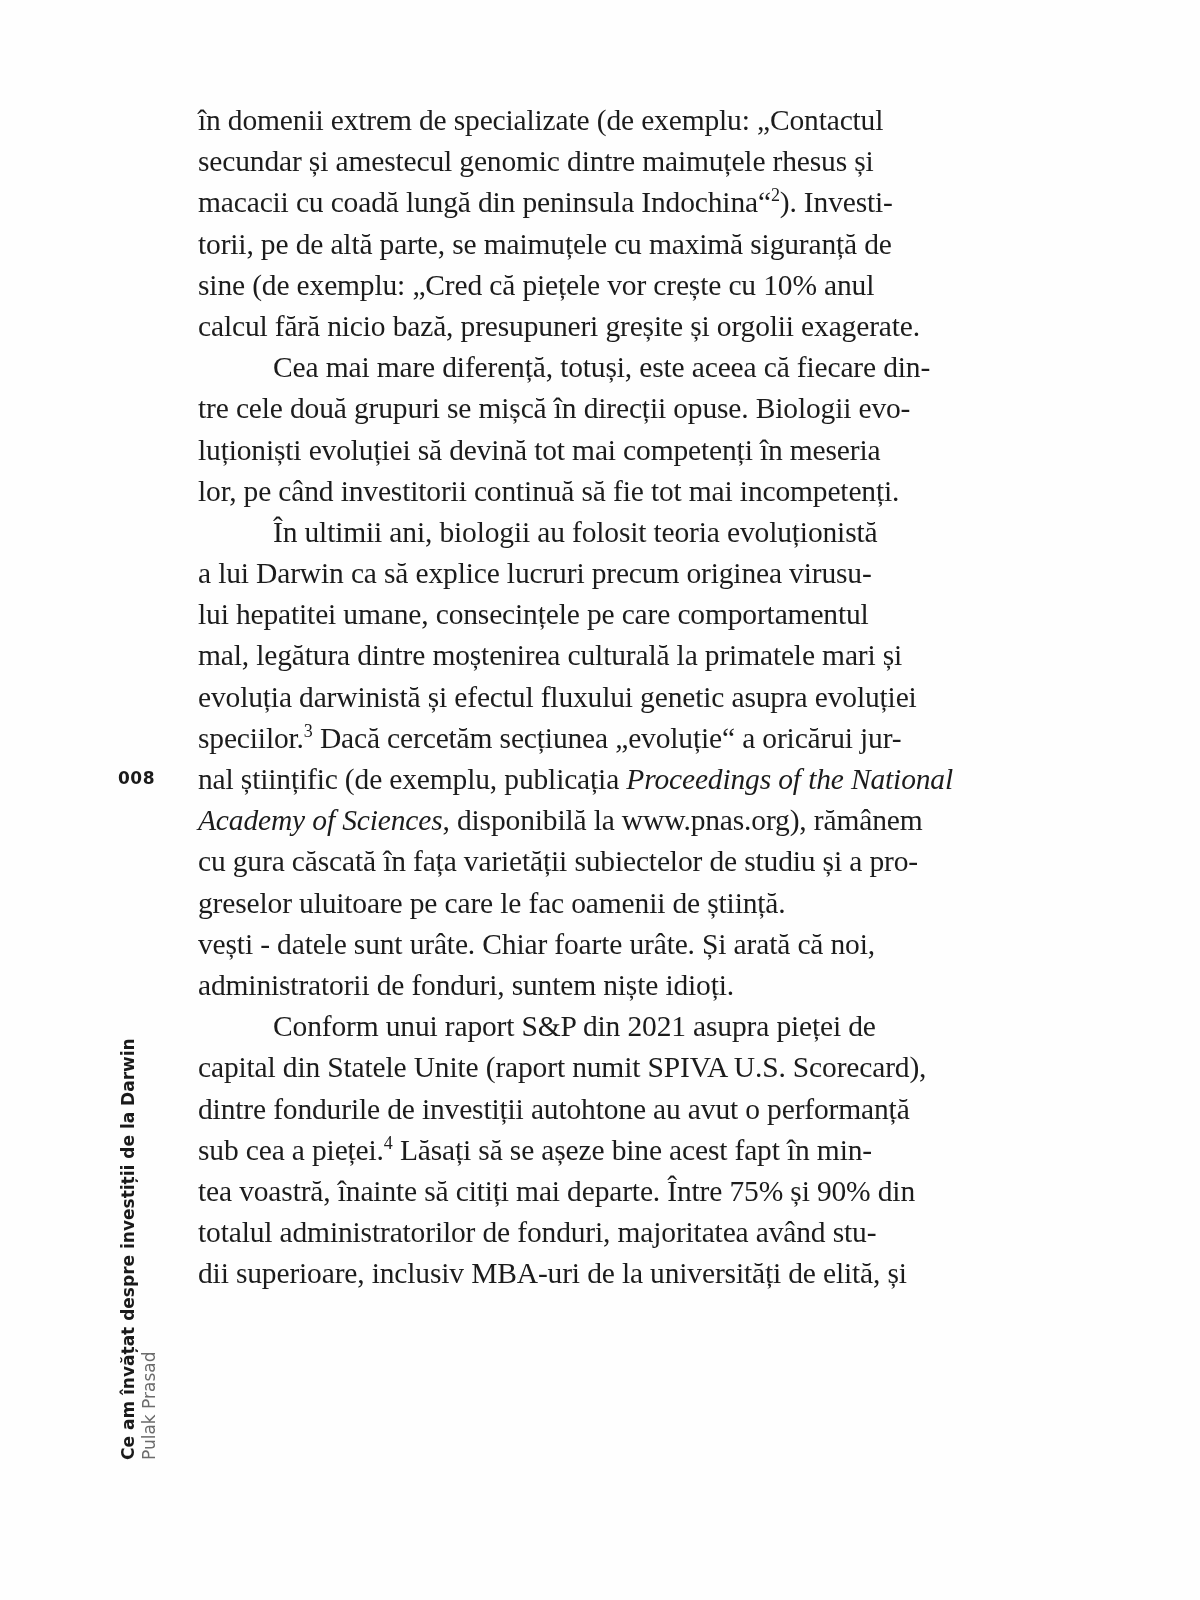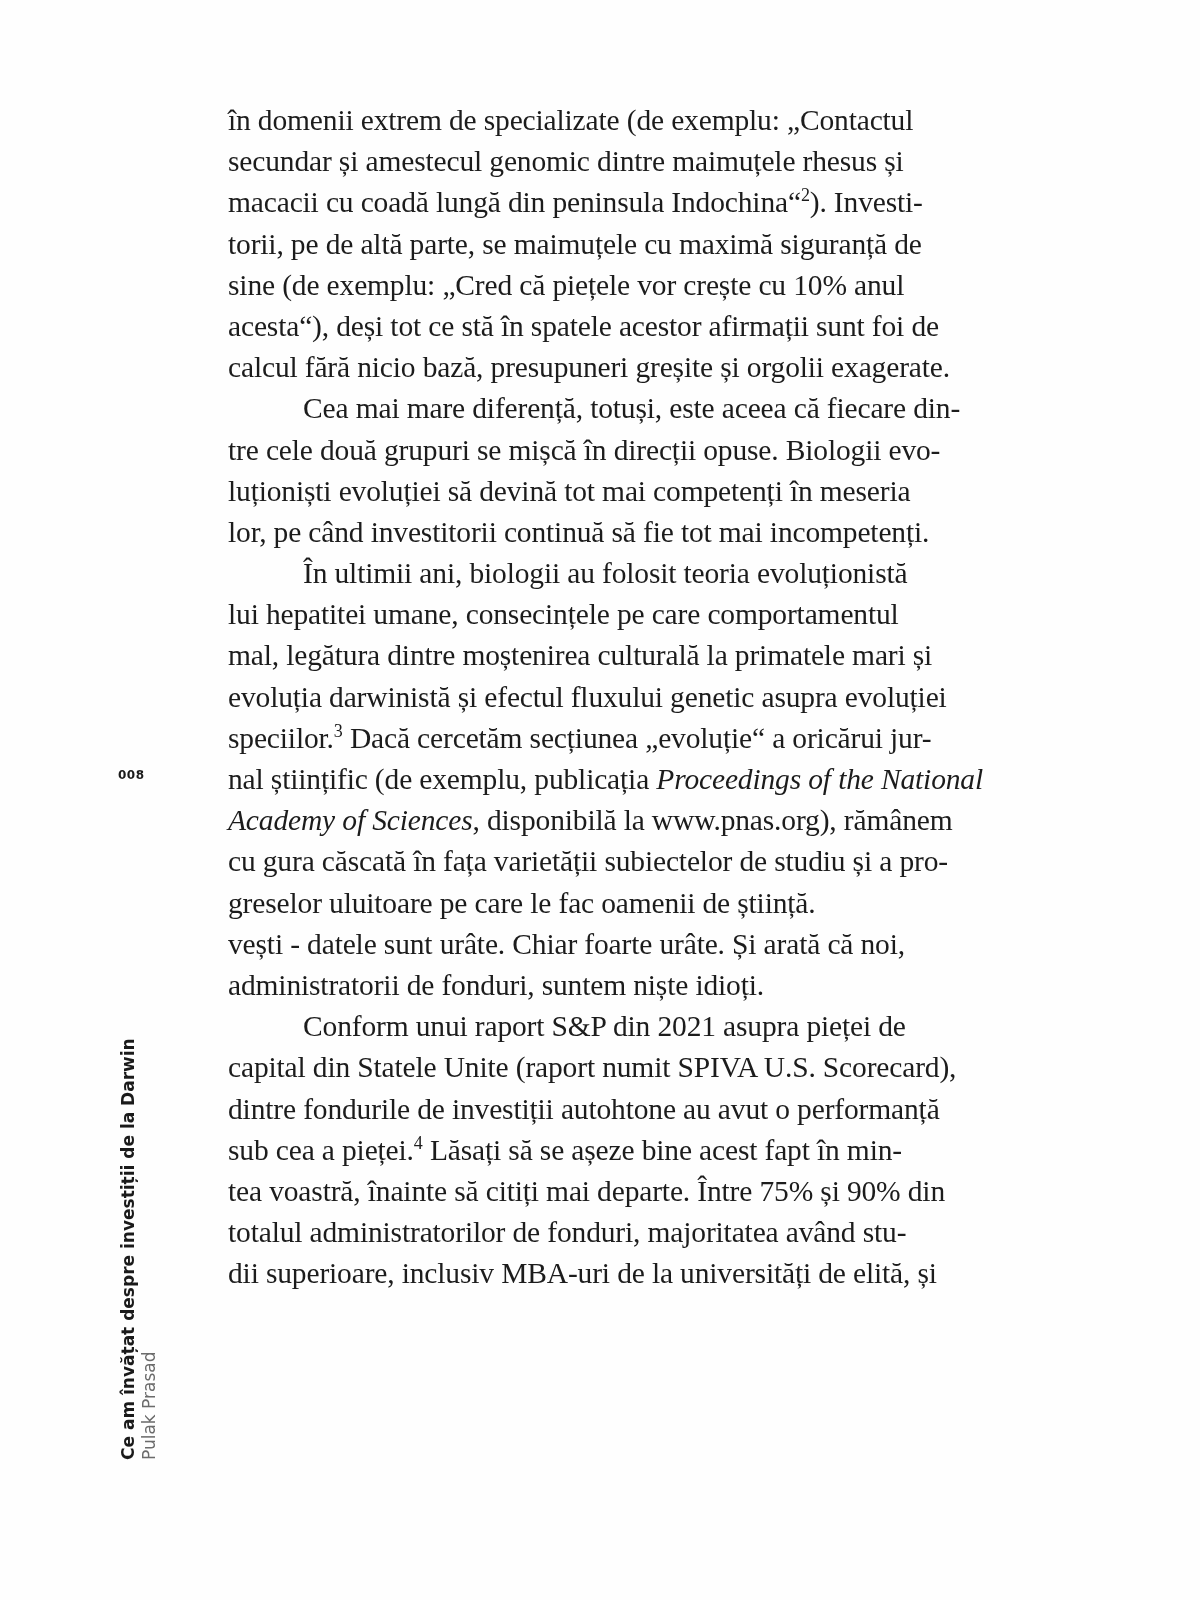--- a/index.html
+++ b/index.html
@@ -27,39 +27,38 @@
       width: 790px;
       font-family: "Liberation Serif", "DejaVu Serif", serif;
       font-size: 29.5px;
       line-height: 41.2px;
       color: #1c1c1c;
       letter-spacing: -0.15px;
     }
     .line {
       white-space: nowrap;
       height: 41.2px;
-      margin-left: 30px;
     }
     .line.indent {
       padding-left: 75px;
     }
     sup, .sup {
       font-size: 18px;
       vertical-align: 11px;
       line-height: 0;
     }
     i, .ital {
     }
     .page-number {
       position: absolute;
       left: 118px;
       top: 768px;
       font-family: "DejaVu Sans", "Liberation Sans", sans-serif;
       font-weight: bold;
-      font-size: 12px;
+      font-size: 17px;
       color: #1a1a1a;
       letter-spacing: 0.5px;
     }
     .running-head {
       position: absolute;
       left: 118px;
       top: 1460px;
       transform-origin: 0 0;
       transform: rotate(-90deg);
       width: 440px;
@@ -86,27 +85,27 @@
 <body>
 
 <div class="page">
 
   <div class="text-block" id="text-block">
       <div class="line"><span>în domenii extrem de specializate (de exemplu: „Contactul</span></div>
       <div class="line"><span>secundar și amestecul genomic dintre maimuțele rhesus și</span></div>
       <div class="line"><span>macacii cu coadă lungă din peninsula Indochina“</span><sup>2</sup><span>). Investi-</span></div>
       <div class="line"><span>torii, pe de altă parte, se maimuțele cu maximă siguranță de</span></div>
       <div class="line"><span>sine (de exemplu: „Cred că piețele vor crește cu 10% anul</span></div>
-      <div class="line"><span>acesta“), deși tot ce stă în spatele acestor afirmații sunt foi de</span></div>
       <div class="line"><span>calcul fără nicio bază, presupuneri greșite și orgolii exagerate.</span></div>
       <div class="line indent"><span>Cea mai mare diferență, totuși, este aceea că fiecare din-</span></div>
       <div class="line"><span>tre cele două grupuri se mișcă în direcții opuse. Biologii evo-</span></div>
       <div class="line"><span>luționiști evoluției să devină tot mai competenți în meseria</span></div>
       <div class="line"><span>lor, pe când investitorii continuă să fie tot mai incompetenți.</span></div>
       <div class="line indent"><span>În ultimii ani, biologii au folosit teoria evoluționistă</span></div>
+      <div class="line"><span>a lui Darwin ca să explice lucruri precum originea virusu-</span></div>
       <div class="line"><span>lui hepatitei umane, consecințele pe care comportamentul</span></div>
       <div class="line"><span>mal, legătura dintre moștenirea culturală la primatele mari și</span></div>
       <div class="line"><span>evoluția darwinistă și efectul fluxului genetic asupra evoluției</span></div>
       <div class="line"><span>speciilor.</span><sup>3</sup><span> Dacă cercetăm secțiunea „evoluție“ a oricărui jur-</span></div>
       <div class="line"><span>nal științific (de exemplu, publicația </span><i>Proceedings of the National</i></div>
       <div class="line"><i>Academy of Sciences</i><span>, disponibilă la www.pnas.org), rămânem</span></div>
       <div class="line"><span>cu gura căscată în fața varietății subiectelor de studiu și a pro-</span></div>
       <div class="line"><span>greselor uluitoare pe care le fac oamenii de știință.</span></div>
       <div class="line"><span>vești - datele sunt urâte. Chiar foarte urâte. Și arată că noi,</span></div>
       <div class="line"><span>administratorii de fonduri, suntem niște idioți.</span></div>

